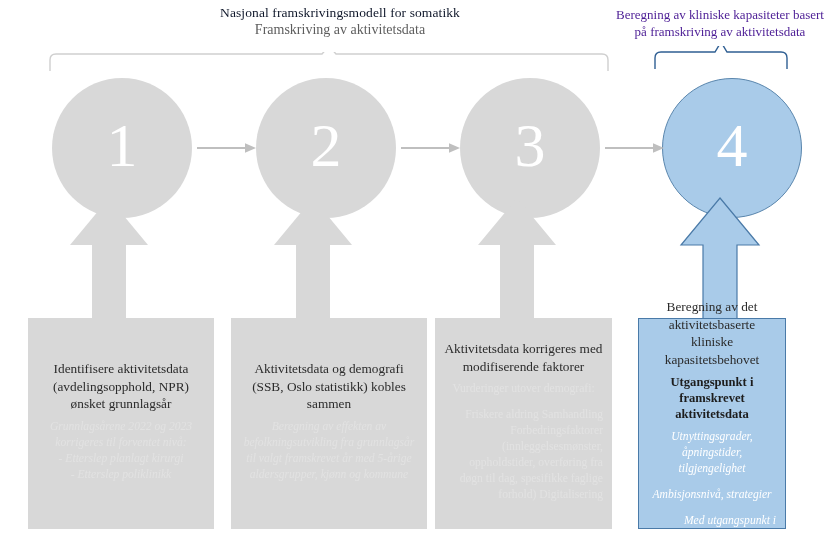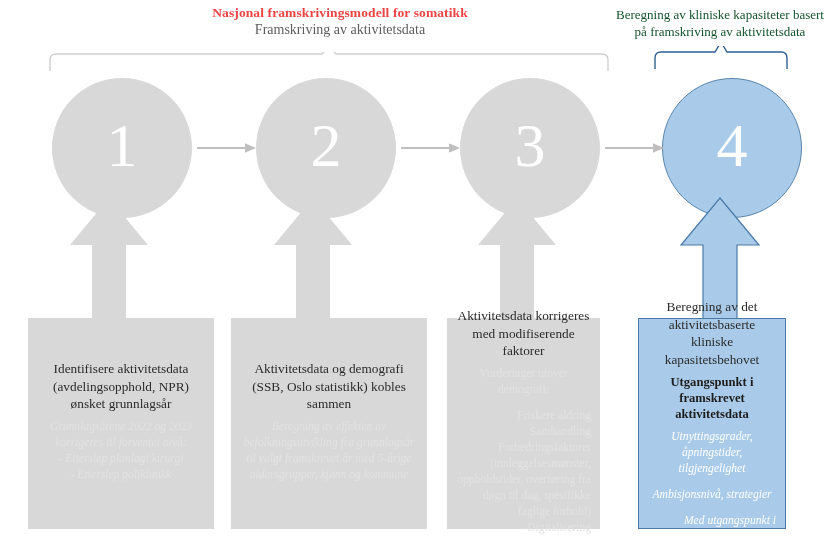--- a/index.html
+++ b/index.html
@@ -26,43 +26,43 @@
   
   .heading-main {
     position: absolute;
     left: 150px;
     top: 4px;
     width: 380px;
     text-align: center;
   }
   .heading-main .line1 {
     font-size: 13.5px;
-    font-weight: bold;
-    color: #ef4444;
+    font-weight: normal;
+    color: #0f172a;
     line-height: 17px;
     letter-spacing: 0.1px;
   }
   .heading-main .line2 {
     font-size: 14px;
     font-weight: normal;
     color: #5d5d5d;
     line-height: 17px;
   }
 
   .heading-right {
     position: absolute;
     left: 608px;
     top: 6px;
     width: 224px;
     text-align: center;
   }
   .heading-right .line {
     font-size: 13px;
     font-weight: normal;
-    color: #14532d;
+    color: #4c1d95;
     line-height: 17px;
   }
 
   
   .bracket-gray {
     position: absolute;
     left: 48px;
     top: 52px;
     width: 562px;
     height: 20px;
@@ -139,21 +139,21 @@
     text-align: center;
   }
   .box.gray { background: #d8d8d8; }
   .box.blue {
     background: #a9cbe9;
     border: 1.2px solid #4a7aa8;
   }
 
   .b1 { left: 28px;  width: 186px; }
   .b2 { left: 231px; width: 196px; }
-  .b3 { left: 447px; width: 153px; }
+  .b3 { left: 435px; width: 177px; }
   .b4 { left: 638px; width: 148px; }
 
   .box .title {
     font-size: 13.3px;
     line-height: 17.5px;
     color: #2b2b2b;
     font-weight: normal;
     margin-bottom: 6px;
   }
   .box .strong {

